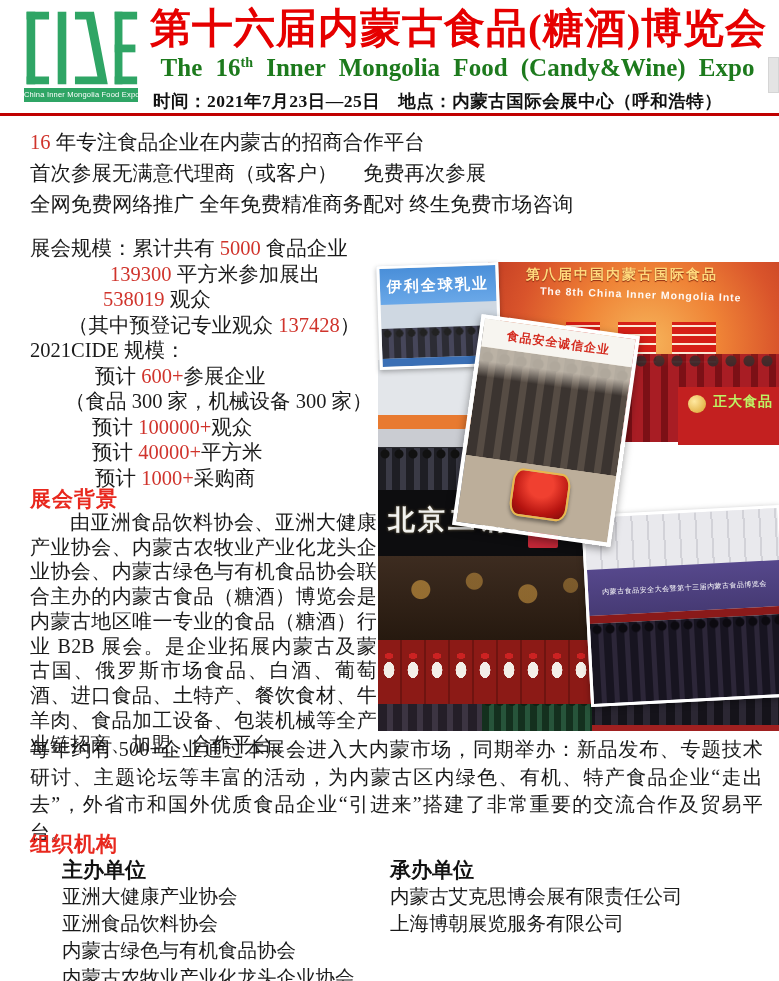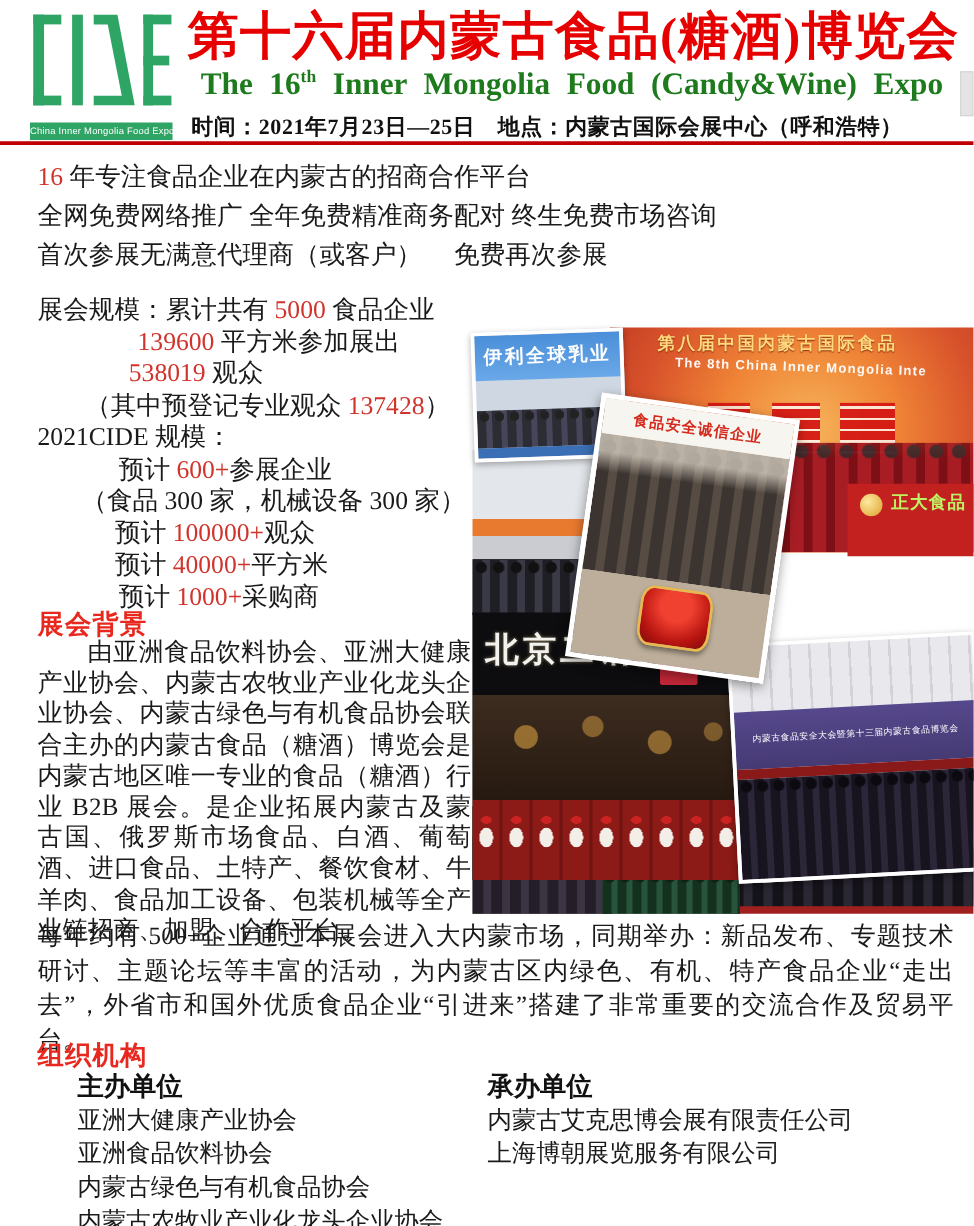--- a/index.html
+++ b/index.html
@@ -2,21 +2,21 @@
 <html><head>
 <meta charset="utf-8">
 <style>
   html,body{margin:0;padding:0;}
   body{background:#fff;font-family:"Liberation Serif", serif;}
   .page{position:relative;width:779px;height:981px;background:#ffffff;overflow:hidden;}
 
   
   .logo{position:absolute;left:24px;top:10px;width:114px;}
   .logo-letters{display:block;}
-  .logo-bar{margin-top:12px;width:114px;height:14px;background:#2fa565;color:#fff;
+  .logo-bar{margin-top:2px;width:114px;height:14px;background:#2fa565;color:#fff;
     font-family:"Liberation Sans",sans-serif;font-size:7.5px;line-height:14px;text-align:center;
     white-space:nowrap;letter-spacing:.2px;}
   .title-cn{position:absolute;left:150px;top:0px;width:625px;color:#e60000;
     font-size:41px;font-weight:bold;letter-spacing:1px;white-space:nowrap;
     font-family:"Liberation Serif",serif;line-height:56px;}
   .title-en{position:absolute;left:150px;top:54px;width:615px;text-align:center;color:#1d7a1d;
     font-size:25px;font-weight:bold;word-spacing:7px;font-family:"Liberation Serif",serif;}
   .title-en sup{font-size:14px;vertical-align:super;}
   .info-line{position:absolute;left:153px;top:89px;font-size:17.5px;font-weight:bold;color:#111;
     white-space:nowrap;letter-spacing:.5px;}
@@ -184,27 +184,27 @@
   </div>
 
   <div class="title-cn">第十六届内蒙古食品(糖酒)博览会</div>
   <div class="title-en"><span>The 16</span><sup>th</sup><span> Inner Mongolia Food (Candy&amp;Wine) Expo</span></div>
   <div class="info-line">时间：2021年7月23日—25日　地点：内蒙古国际会展中心（呼和浩特）</div>
   <div class="red-rule"></div>
   <div class="scroll-thumb"></div>
 
   <div class="intro">
     <div><span class="red">16</span><span> 年专注食品企业在内蒙古的招商合作平台</span></div>
+    <div>首次参展无满意代理商（或客户）　 免费再次参展</div>
     <div>全网免费网络推广 全年免费精准商务配对 终生免费市场咨询</div>
-    <div>首次参展无满意代理商（或客户）　 免费再次参展</div>
   </div>
 
   <div class="scale">
     <div><span>展会规模：累计共有 </span><span class="red">5000</span><span> 食品企业</span></div>
-    <div class="ind80"><span class="red">139600</span><span> 平方米参加展出</span></div>
+    <div class="ind80"><span class="red">139300</span><span> 平方米参加展出</span></div>
     <div class="ind73"><span class="red">538019</span><span> 观众</span></div>
     <div class="ind38"><span>（其中预登记专业观众 </span><span class="red">137428</span><span>）</span></div>
     <div>2021CIDE 规模：</div>
     <div class="ind65"><span>预计 </span><span class="red">600+</span><span>参展企业</span></div>
     <div class="ind35">（食品 300 家，机械设备 300 家）</div>
     <div class="ind62"><span>预计 </span><span class="red">100000+</span><span>观众</span></div>
     <div class="ind62"><span>预计 </span><span class="red">40000+</span><span>平方米</span></div>
     <div class="ind65"><span>预计 </span><span class="red">1000+</span><span>采购商</span></div>
   </div>
 

